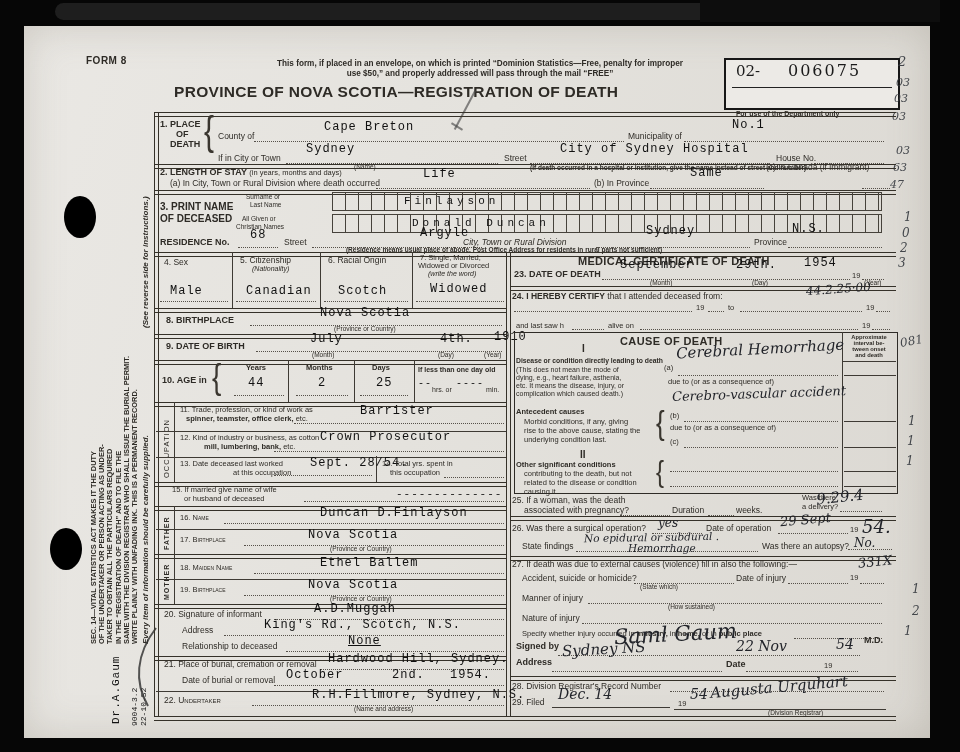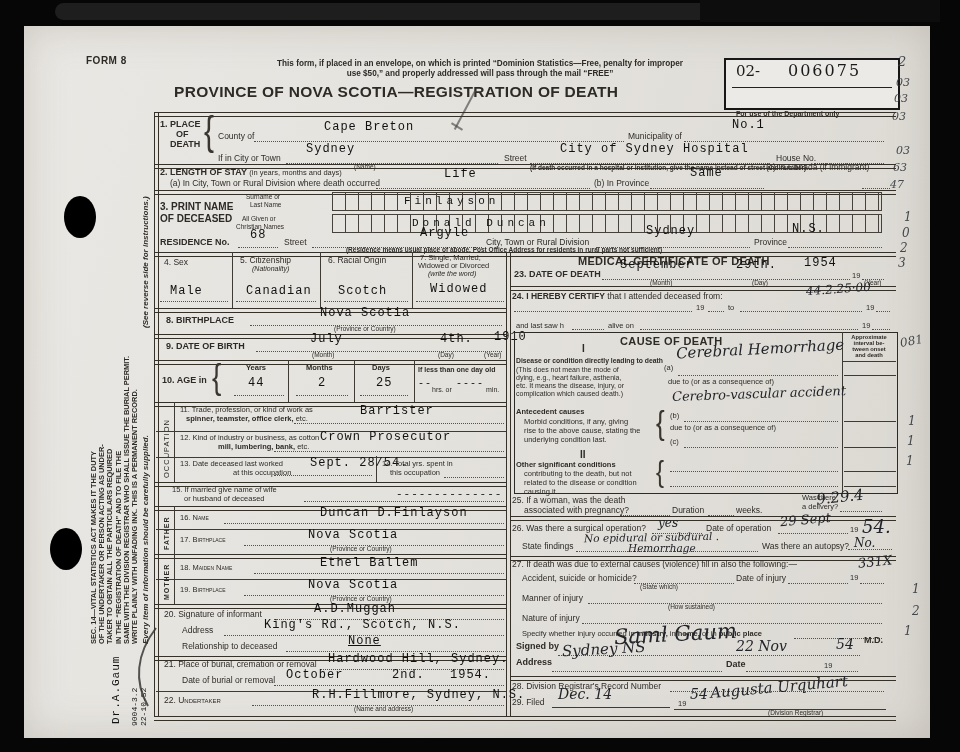--- a/index.html
+++ b/index.html
@@ -123,21 +123,21 @@
     <span class="p f65" style="left:330px;top:138px;">(Name)</span>
     <span class="p f85" style="left:480px;top:128px;">Street</span>
     <span class="t" style="left:536px;top:116px;">City of Sydney Hospital</span>
     <div class="ln" style="left:506px;top:136px;width:240px;"></div>
     <span class="p f85" style="left:752px;top:128px;">House No.</span>
     <div class="ln" style="left:790px;top:136px;width:70px;"></div>
     <span class="p b f65" style="left:506px;top:139px;">(If death occurred in a hospital or institution, give the name instead of street and number)</span>
 
     <span class="p" style="left:136px;top:142px;"><span class="b f9">2. LENGTH OF STAY</span> <span class="f75">(in years, months and days)</span></span>
     <span class="p f85" style="left:146px;top:153px;">(a) In City, Town or Rural Division where death occurred</span>
-    <span class="t" style="left:420px;top:141px;">Life</span>
+    <span class="t" style="left:399px;top:141px;">Life</span>
     <div class="ln" style="left:352px;top:161px;width:214px;"></div>
     <span class="p f85" style="left:570px;top:153px;">(b) In Province</span>
     <span class="t" style="left:666px;top:140px;">Same</span>
     <div class="ln" style="left:626px;top:161px;width:114px;"></div>
     <span class="p f85" style="left:742px;top:137px;">(c) In Canada (if immigrant)</span>
     <div class="ln" style="left:838px;top:161px;width:28px;"></div>
 
     <span class="p b f10" style="left:136px;top:176px;">3. PRINT NAME</span>
     <span class="p b f10" style="left:136px;top:188px;">OF DECEASED</span>
     <span class="p f65" style="left:222px;top:168px;">Surname or</span>
@@ -147,21 +147,21 @@
     <span class="p f65" style="left:218px;top:190px;">All Given or</span>
     <span class="p f65" style="left:212px;top:198px;">Christian Names</span>
     <div class="cells" style="left:308px;top:188px;width:548px;"></div>
     <span class="t" style="left:388px;top:191px;letter-spacing:4px;font-size:11px;">Donald Duncan</span>
     <span class="p b f9" style="left:136px;top:212px;">RESIDENCE No.</span>
     <span class="t" style="left:226px;top:202px;">68</span>
     <div class="ln" style="left:214px;top:220px;width:40px;"></div>
     <span class="p f85" style="left:260px;top:212px;">Street</span>
     <span class="t" style="left:396px;top:200px;">Argyle</span>
     <div class="ln" style="left:288px;top:220px;width:170px;"></div>
-    <span class="p f85" style="left:462px;top:212px;">City, Town or Rural Division</span>
+    <span class="p f85" style="left:439px;top:212px;font-style:italic;">City, Town or Rural Division</span>
     <span class="t" style="left:622px;top:198px;">Sydney</span>
     <div class="ln" style="left:572px;top:220px;width:154px;"></div>
     <span class="p f85" style="left:730px;top:212px;">Province</span>
     <span class="t" style="left:768px;top:196px;">N.S.</span>
     <div class="ln" style="left:764px;top:220px;width:94px;"></div>
     <span class="p b f65 ctr" style="left:240px;top:221px;width:480px;">(Residence means usual place of abode.   Post Office Address for residents in rural parts not sufficient)</span>
 
     <div class="vln" style="left:208px;top:226px;height:56px;"></div>
     <div class="vln" style="left:296px;top:226px;height:56px;"></div>
     <div class="vln" style="left:388px;top:226px;height:56px;"></div>
@@ -219,21 +219,21 @@
     <div class="dbl" style="left:130px;top:376px;width:352px;"></div>
 
     <div class="vln" style="left:150px;top:376px;height:80px;"></div>
     <span class="p rot" style="left:139px;top:452px;font-size:7.5px;letter-spacing:1px;">OCCUPATION</span>
     <span class="p f75" style="left:156px;top:380px;">11. Trade, profession, or kind of work as</span>
     <span class="p" style="left:162px;top:389px;"><span class="b f75">spinner, teamster, office clerk,</span><span class="f75"> etc.</span></span>
     <span class="t" style="left:336px;top:378px;">Barrister</span>
     <div class="ln" style="left:270px;top:396px;width:210px;"></div>
     <div class="sln" style="left:132px;top:404px;width:350px;"></div>
     <span class="p f75" style="left:156px;top:408px;">12. Kind of industry or business, as cotton</span>
-    <span class="p" style="left:178px;top:417px;padding-left:16px;"><span class="b f75">mill, lumbering, bank,</span><span class="f75"> etc.</span></span>
+    <span class="p" style="left:164px;top:417px;padding-left:16px;"><span class="b f75">mill, lumbering, bank,</span><span class="f75"> etc.</span></span>
     <span class="t" style="left:296px;top:404px;">Crown Prosecutor</span>
     <div class="ln" style="left:250px;top:424px;width:230px;"></div>
     <div class="sln" style="left:132px;top:430px;width:350px;"></div>
     <div class="vln" style="left:352px;top:430px;height:26px;"></div>
     <span class="p f75" style="left:156px;top:434px;">13. Date deceased last worked</span>
     <span class="p f75" style="left:166px;top:443px;margin-left:43px;">at this occupation</span>
     <span class="t" style="left:286px;top:430px;">Sept. 28/54.</span>
     <div class="ln" style="left:250px;top:448px;width:98px;"></div>
     <span class="p f75" style="left:358px;top:434px;">14. Total yrs. spent in</span>
     <span class="p f75" style="left:366px;top:443px;text-align:right;">this occupation</span>

